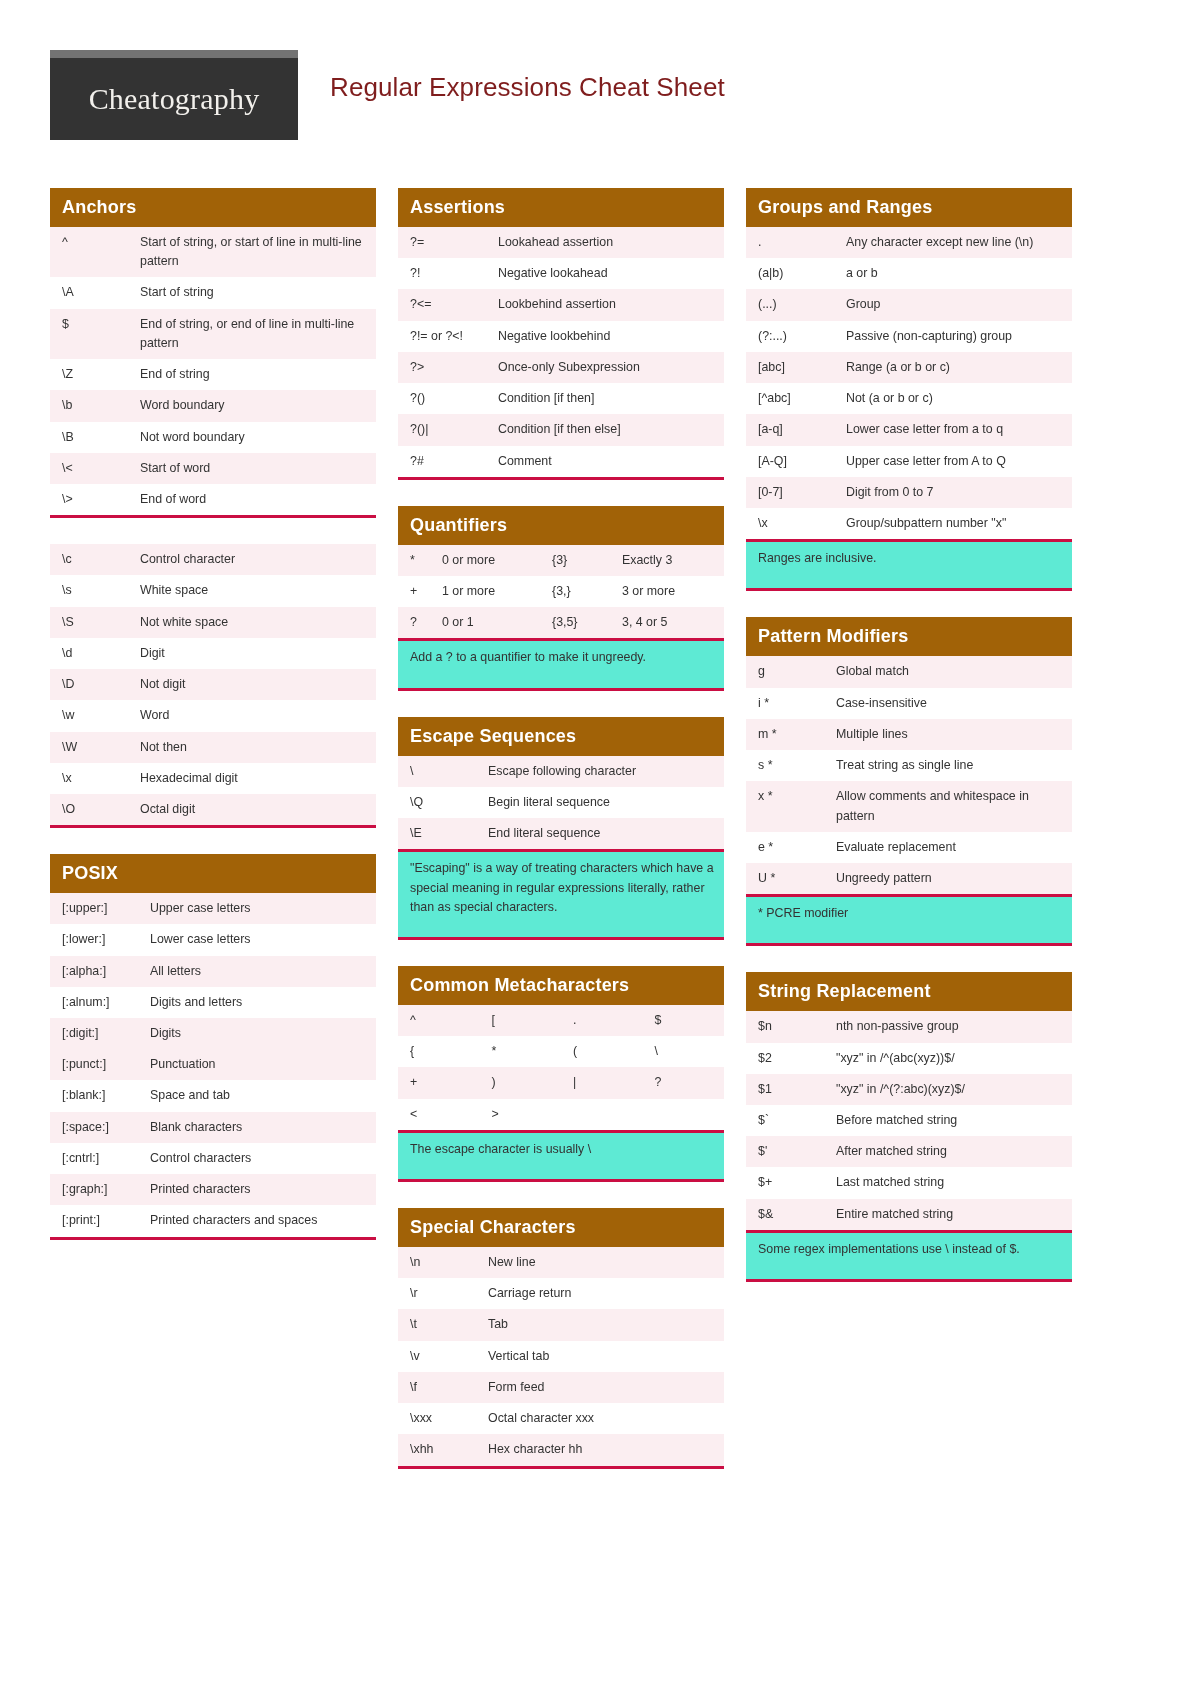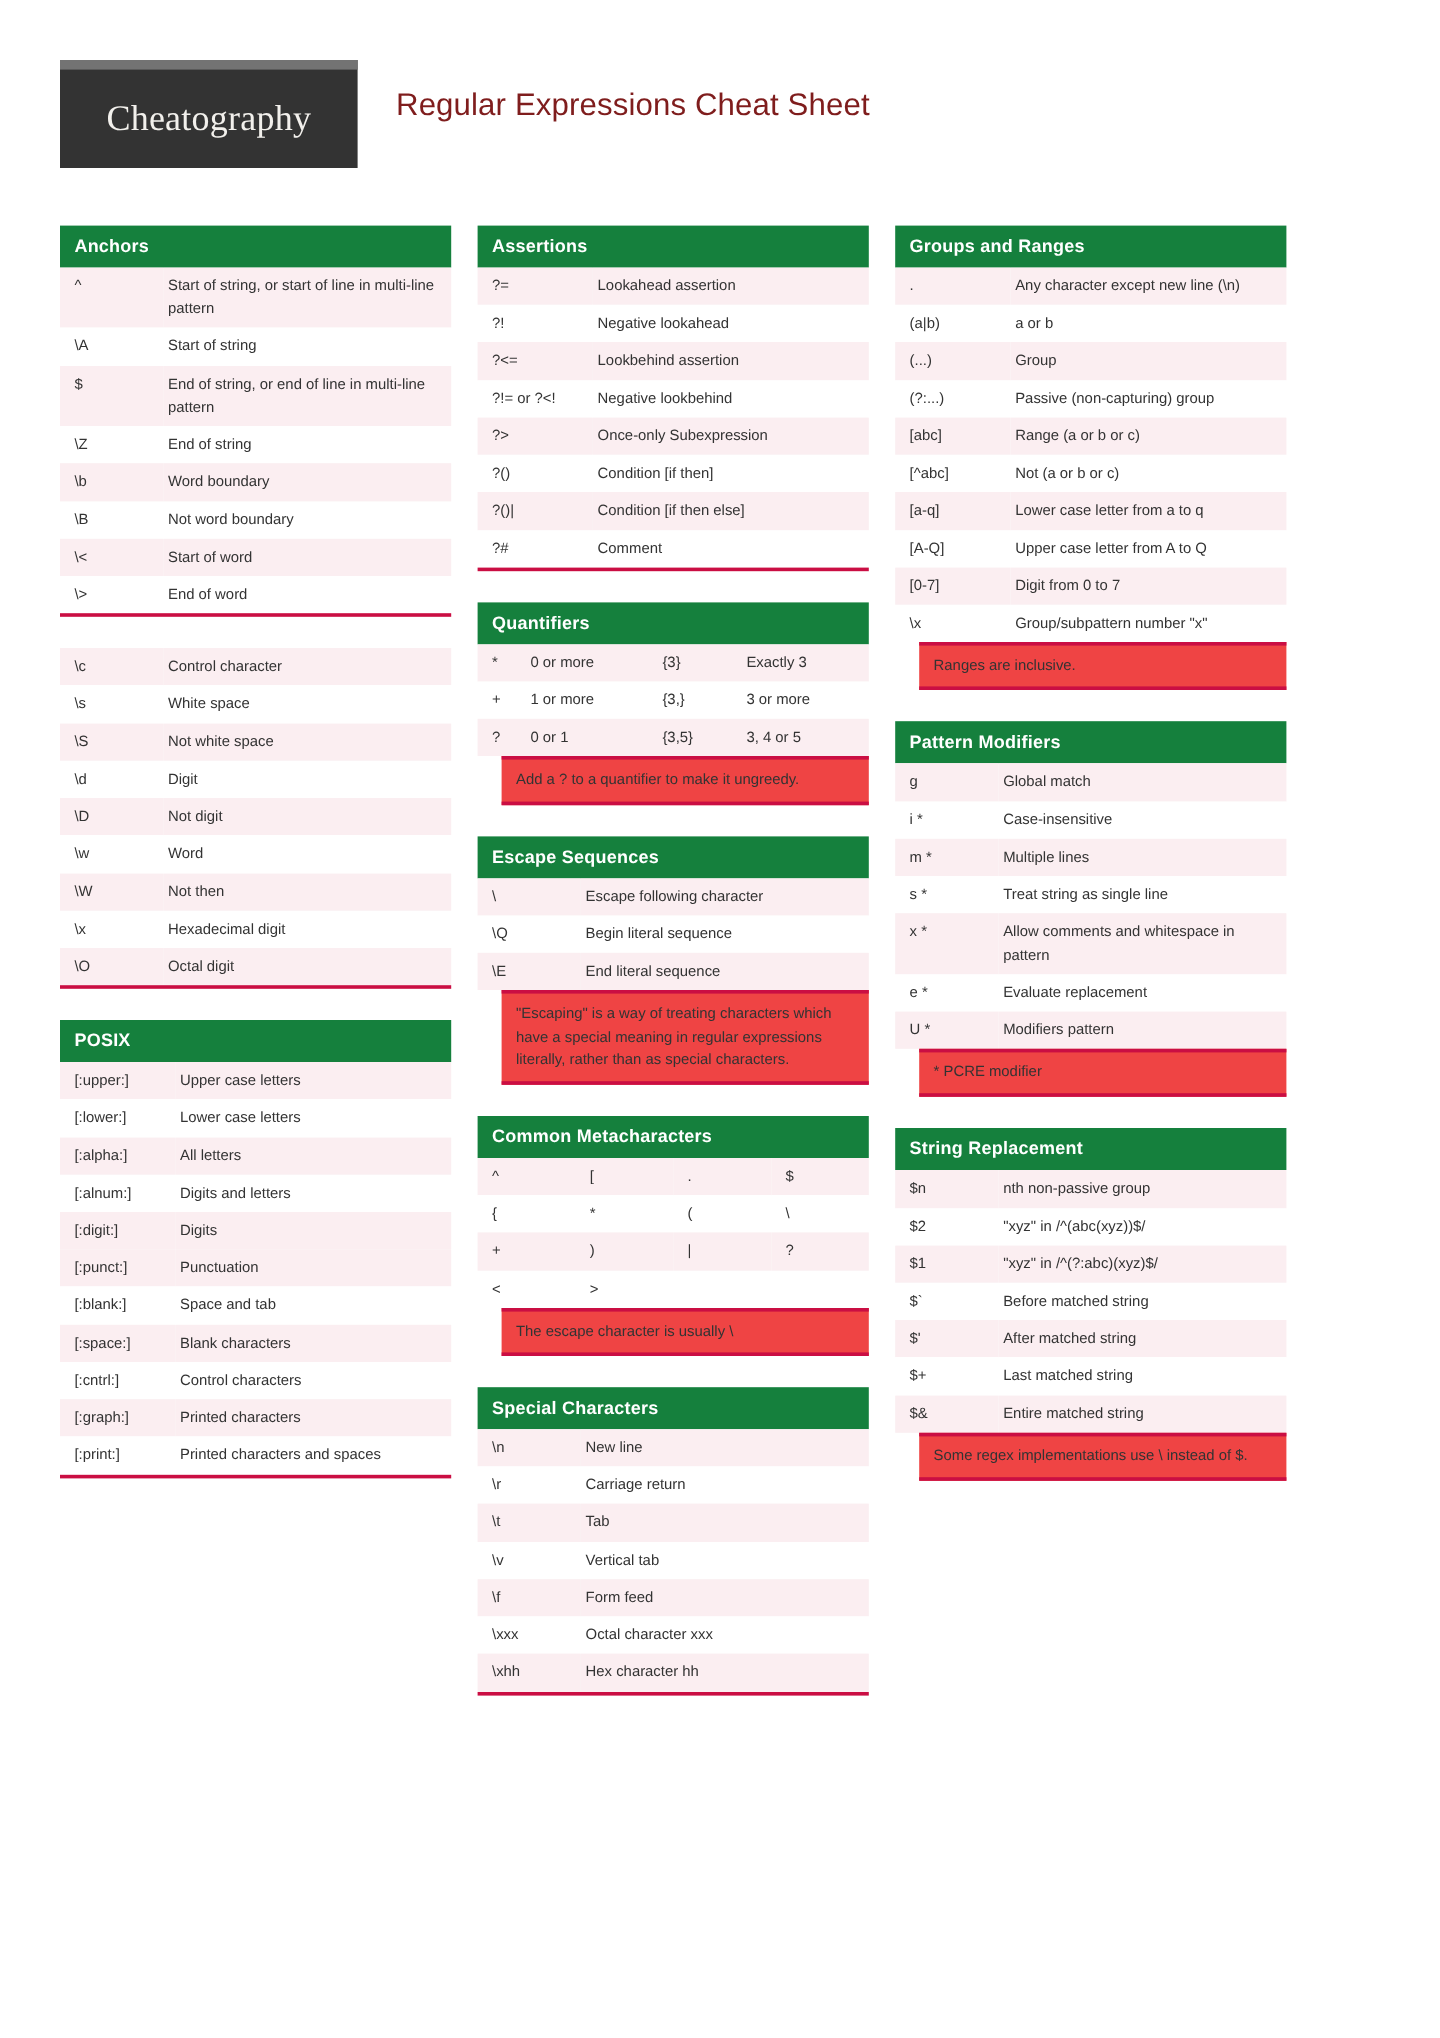--- a/index.html
+++ b/index.html
@@ -62,49 +62,48 @@
     align-items: flex-start;
   }
   .col {
     width: 326px;
     flex: none;
   }
 
   
   .block { margin-bottom: 26px; }
   .block-head {
-    background: #15803d;
+    background: #a16207;
     color: #ffffff;
-    font-size: 15px;
+    font-size: 18px;
     font-weight: bold;
     padding: 9px 11px 9px 12px;
     letter-spacing: 0.2px;
   }
   .tbl { width: 100%; border-collapse: collapse; }
   .tbl tr.odd  td { background: #fbeef1; }
   .tbl tr.even td { background: #ffffff; }
   .tbl td {
     font-size: 12.4px;
     line-height: 1.55;
     padding: 6px 6px 6px 12px;
     vertical-align: top;
     color: #333333;
   }
   .tbl td.k { width: 86px; white-space: nowrap; }
   .tbl td.k-wide { width: 96px; white-space: nowrap; }
   .tbl td.v { padding-left: 4px; }
   .block-foot {
-    background: #ef4444;
+    background: #5eead4;
     font-size: 12.4px;
     line-height: 1.55;
-    padding: 7px 10px 8px 12px;
+    padding: 7px 10px 20px 12px;
     color: #333333;
     border-top: 3px solid #ca0e43;
     border-bottom: 3px solid #ca0e43;
-    margin-left: 20px;
   }
   .block-end {
     border-bottom: 3px solid #ca0e43;
     height: 0;
   }
 
   
   .grid td {
     font-size: 12.4px;
     padding: 6px 4px 6px 12px;
@@ -500,21 +499,21 @@
               <tr class="odd">
                 <td class="k">x *</td>
                 <td class="v">Allow comments and whitespace in pattern</td>
               </tr>
               <tr class="even">
                 <td class="k">e *</td>
                 <td class="v">Evaluate replacement</td>
               </tr>
               <tr class="odd">
                 <td class="k">U *</td>
-                <td class="v">Modifiers pattern</td>
+                <td class="v">Ungreedy pattern</td>
               </tr>
             </tbody>
           </table>
           <div class="block-foot">* PCRE modifier</div>
         </div>
         <div class="block">
           <div class="block-head">String Replacement</div>
           <table class="tbl">
             <tbody>
               <tr class="odd">

